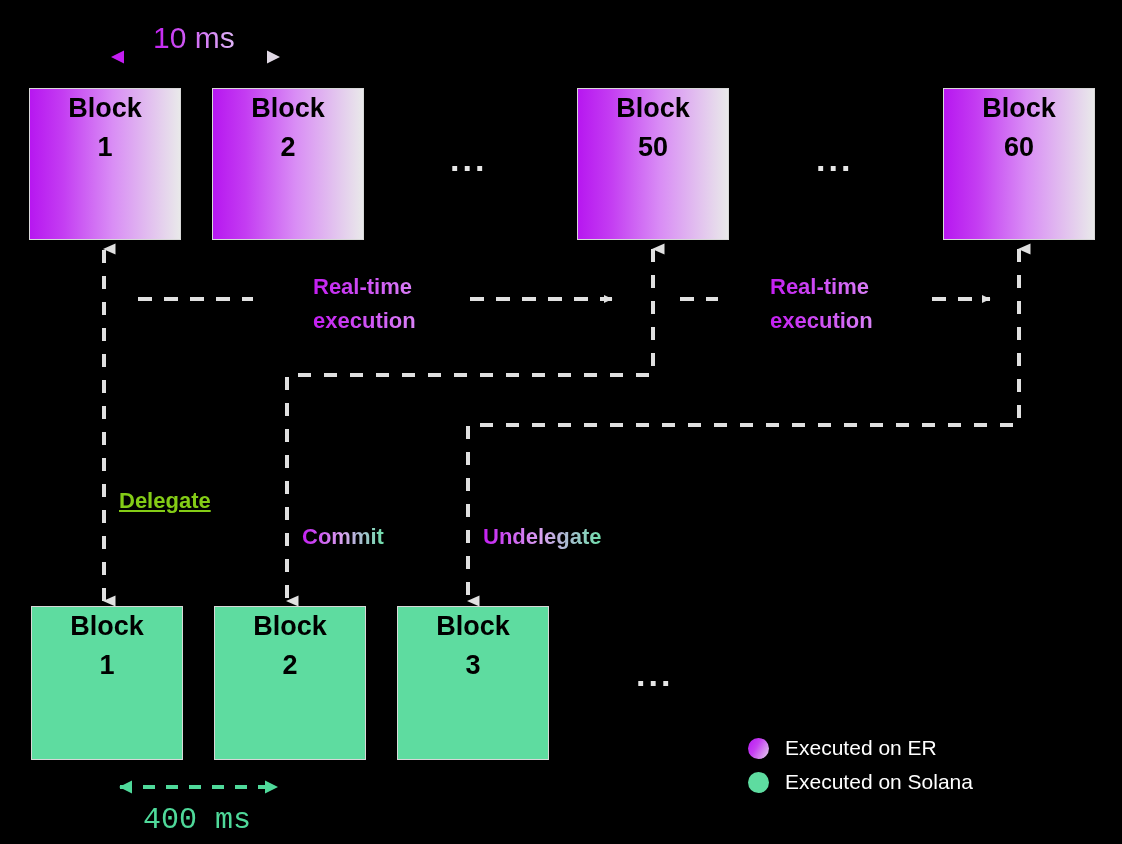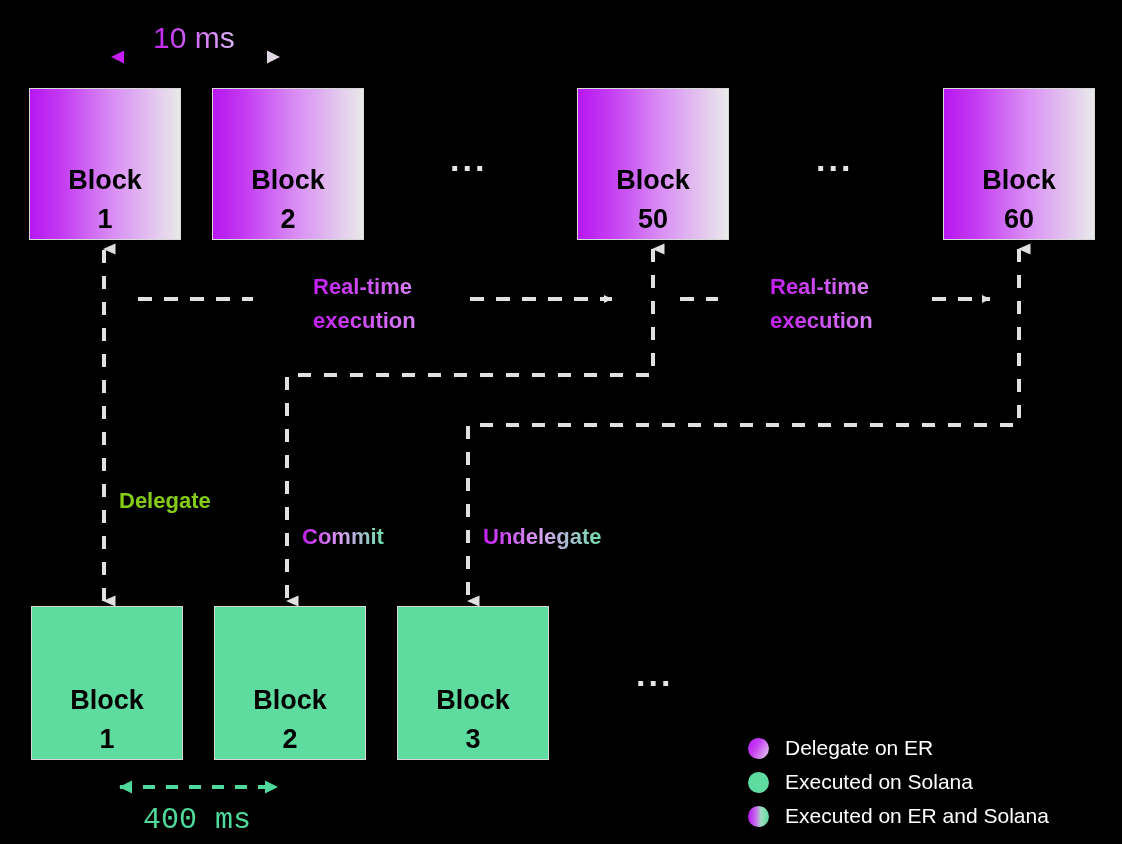--- a/index.html
+++ b/index.html
@@ -2,31 +2,31 @@
 <html><head>
 <meta charset="utf-8">
 <style>
   html,body{margin:0;padding:0;background:#000;}
   body{width:1122px;height:844px;position:relative;overflow:hidden;
        font-family:"Liberation Sans",sans-serif;}
   #stage{position:absolute;inset:0;width:1122px;height:844px;}
   svg#wires{position:absolute;left:0;top:0;width:1122px;height:844px;}
 
   .block{position:absolute;display:flex;flex-direction:column;
-         align-items:center;justify-content:flex-end;box-sizing:border-box;
+         align-items:center;justify-content:flex-start;box-sizing:border-box;
          border:1px solid #d8d8d8;color:#000;font-weight:bold;font-size:27px;
          line-height:1.45;}
   .block .bw,.block .bn{display:block;text-align:center;}
   .er{background:linear-gradient(90deg,#b717f0 0%,#c43df2 22%,#d98df5 55%,#e9e9ea 100%);}
   .sol{background:#5edca0;}
 
   .dots{position:absolute;color:#e6e6e6;font-size:34px;font-weight:bold;
         letter-spacing:3px;line-height:1;}
 
-  .lbl{position:absolute;font-weight:bold;font-size:22px;line-height:1.55;}
+  .lbl{position:absolute;font-weight:bold;font-size:22px;line-height:1.55;text-decoration:underline;}
   .lbl.rt{color:#c840f5;background:linear-gradient(90deg,#c41ef2 0%,#d982f6 100%);
           -webkit-background-clip:text;background-clip:text;-webkit-text-fill-color:transparent;}
   .lbl.green{color:#84cc16;}
   .lbl.p2g{background:linear-gradient(90deg,#c41ef2 0%,#d9a0f0 48%,#6fe0ab 100%);
            -webkit-background-clip:text;background-clip:text;
            -webkit-text-fill-color:transparent;color:#a97ad0;margin-top:36px;}
 
   .tlbl{position:absolute;font-size:30px;font-weight:normal;}
   .tlbl.ms10{background:linear-gradient(90deg,#c41ef2 0%,#dfb6f7 100%);
              -webkit-background-clip:text;background-clip:text;
@@ -151,25 +151,21 @@
     <div>execution</div>
   </div>
 
   <div class="lbl green" style="left:119px;top:484px;">Delegate</div>
   <div class="lbl p2g" style="left:302px;top:484px;">Commit</div>
   <div class="lbl p2g" style="left:483px;top:484px;">Undelegate</div>
 
   <div class="legend">
     <div class="lrow">
       <span class="swatch sw-er"></span>
-      <span class="ltext">Delegate on ER</span>
+      <span class="ltext">Executed on ER</span>
     </div>
     <div class="lrow">
       <span class="swatch sw-sol"></span>
       <span class="ltext">Executed on Solana</span>
-    </div>
-    <div class="lrow">
-      <span class="swatch sw-both"></span>
-      <span class="ltext">Executed on ER and Solana</span>
     </div>
   </div>
 
 </div>
 
 </body></html>

